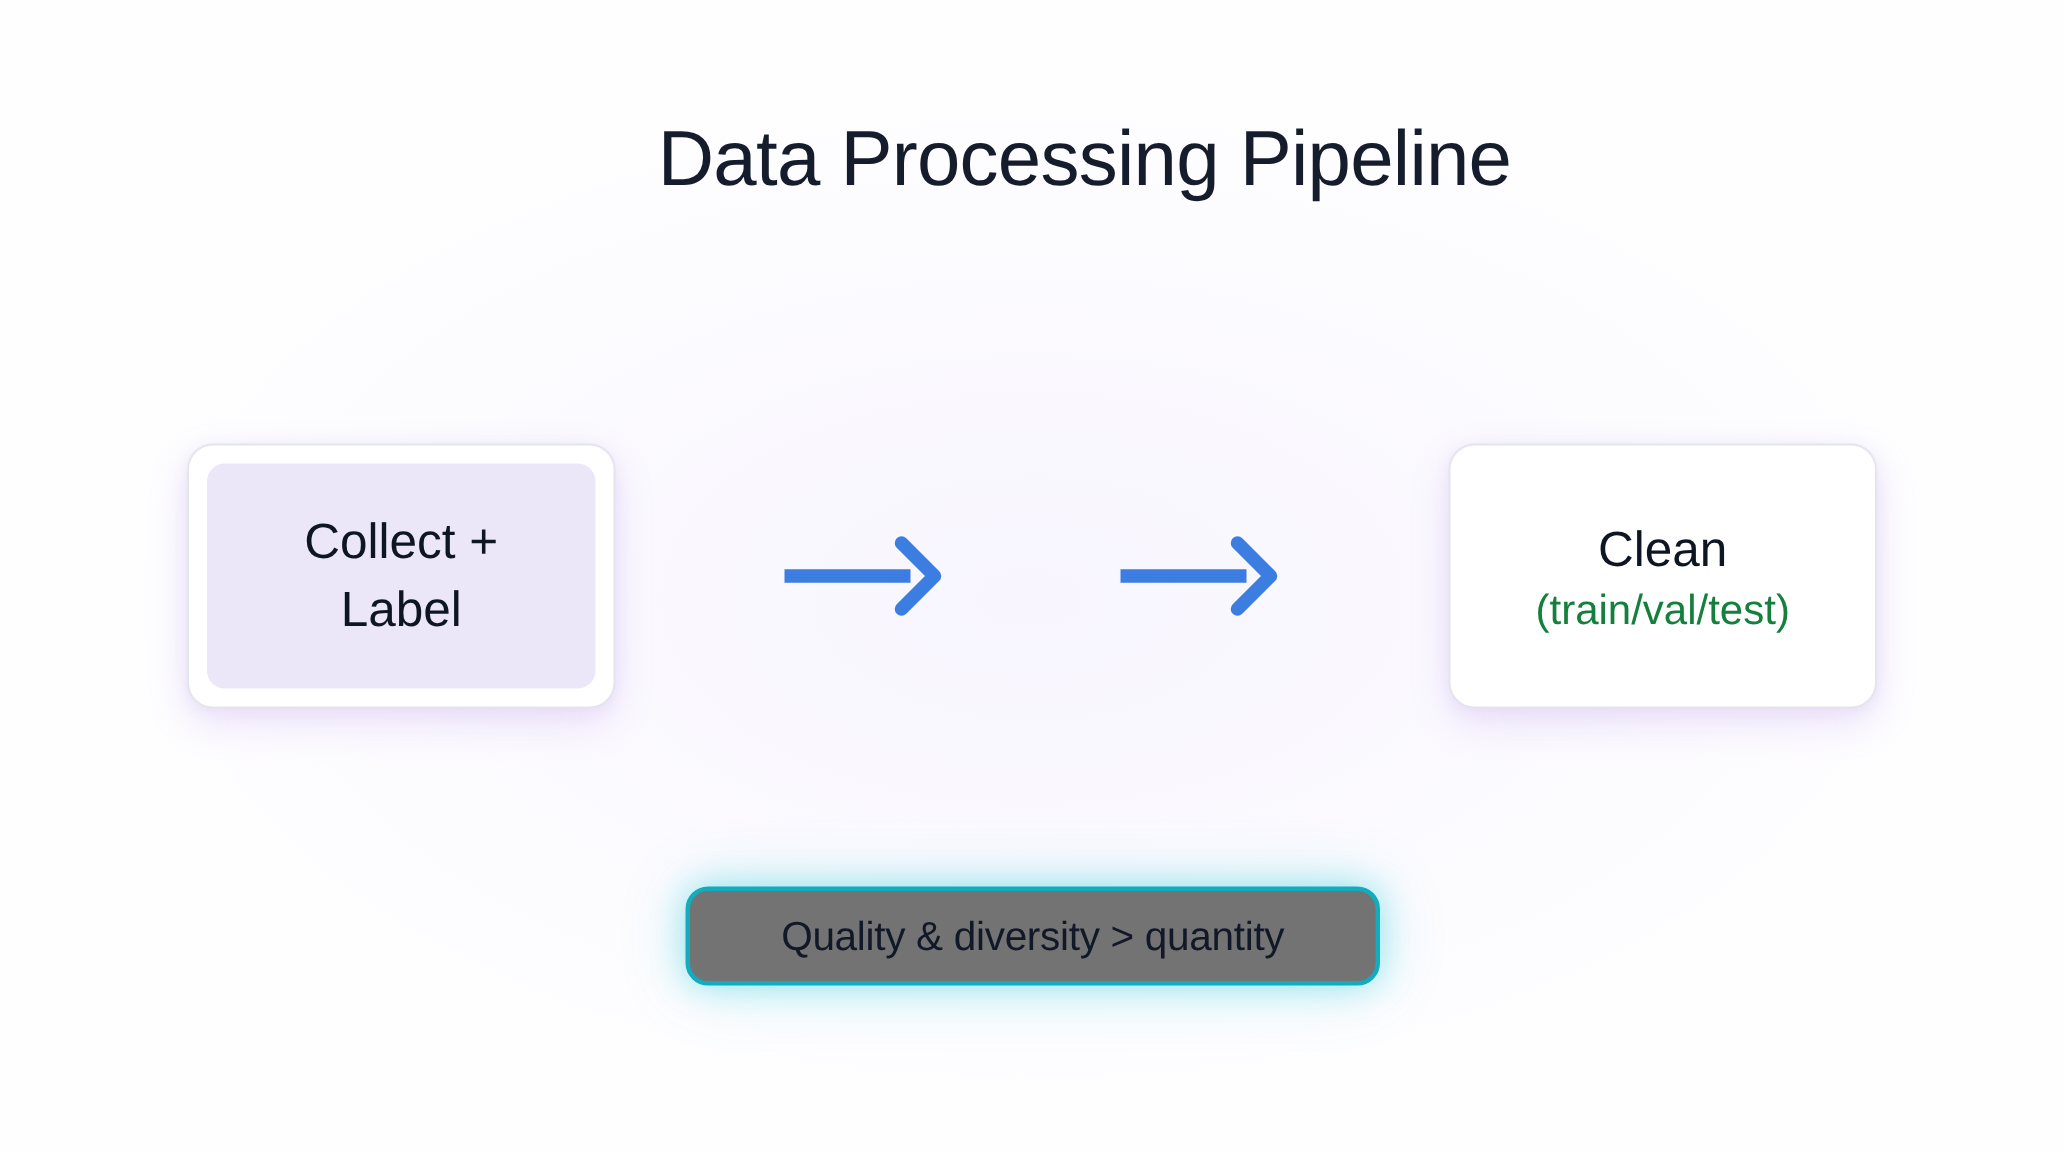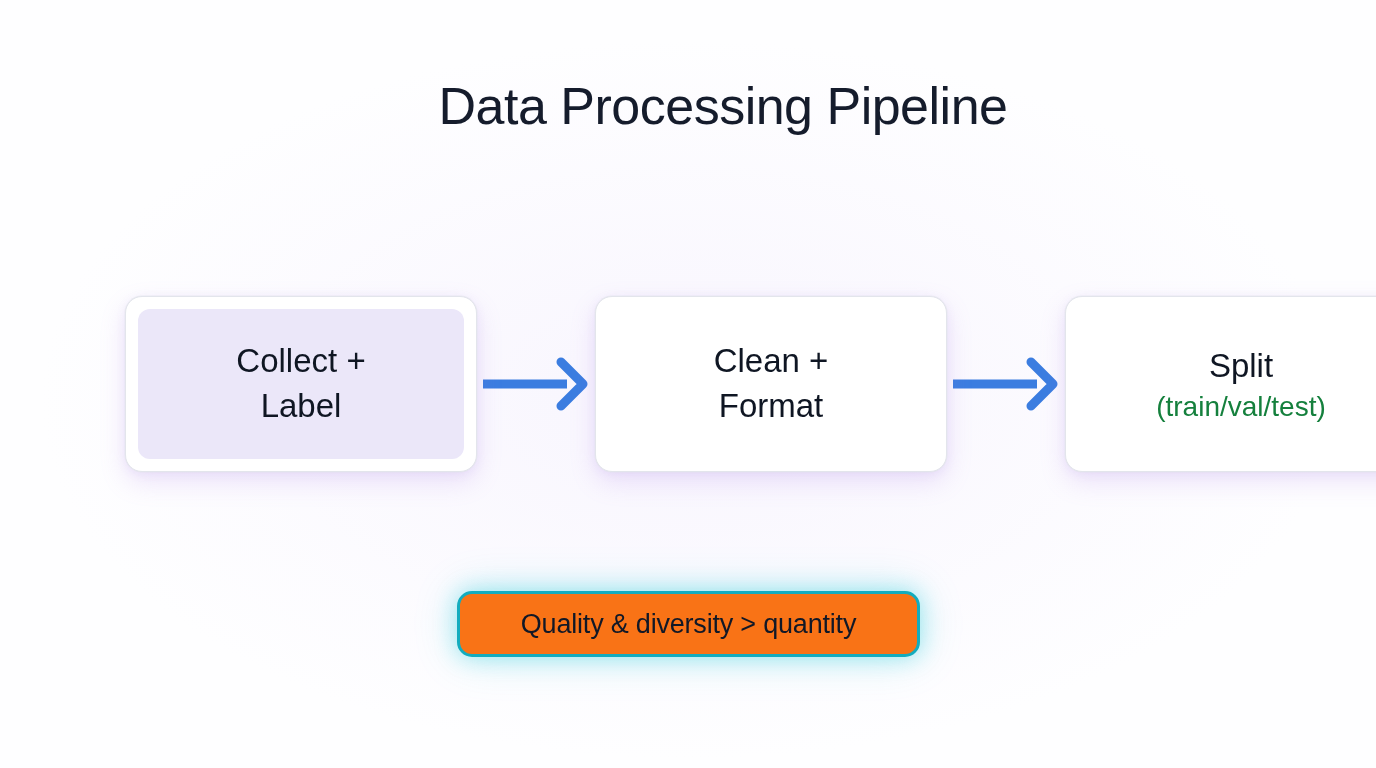--- a/index.html
+++ b/index.html
@@ -45,21 +45,21 @@
     left: 125px;
     width: 1126px;
     height: 176px;
     display: flex;
     align-items: center;
     justify-content: space-between;
   }
 
   .stage-card {
     position: relative;
-    width: 352px;
+    width: 285px;
     height: 176px;
     box-sizing: border-box;
     background: #ffffff;
     border: 1.5px solid #e3e5ec;
     border-radius: 17px;
     display: flex;
     align-items: center;
     justify-content: center;
     box-shadow:
       0 0 0 0.5px rgba(226,228,235,0.6),
@@ -114,21 +114,21 @@
   .arrow svg { display: block; }
 
   
   .callout {
     position: absolute;
     left: 457px;
     top: 591px;
     width: 463px;
     height: 66px;
     box-sizing: border-box;
-    background: #f97316;
+    background: #737373;
     border: 3px solid #13acbe;
     border-radius: 15px;
     display: flex;
     align-items: center;
     justify-content: center;
     box-shadow:
       0 0 22px rgba(18,200,215,0.38),
       0 0 46px rgba(18,200,215,0.20);
   }
   .callout-text {
@@ -155,35 +155,31 @@
     </div>
   </div>
 
   <div class="arrow">
     <svg width="110" height="56" viewBox="0 0 110 56" aria-hidden="true">
       <line x1="2" y1="28" x2="86" y2="28" stroke="#3b7de0" stroke-width="9" stroke-linecap="butt"></line>
       <polyline points="80,6 102,28 80,50" fill="none" stroke="#3b7de0" stroke-width="9" stroke-linecap="round" stroke-linejoin="round"></polyline>
     </svg>
   </div>
 
-  <div class="stage-card">
-    <div class="stage-label">Clean +
-Format</div>
-  </div>
 
   <div class="arrow">
     <svg width="110" height="56" viewBox="0 0 110 56" aria-hidden="true">
       <line x1="2" y1="28" x2="86" y2="28" stroke="#3b7de0" stroke-width="9" stroke-linecap="butt"></line>
       <polyline points="80,6 102,28 80,50" fill="none" stroke="#3b7de0" stroke-width="9" stroke-linecap="round" stroke-linejoin="round"></polyline>
     </svg>
   </div>
 
   <div class="stage-card">
     <div class="stage-label">
-      <span>Split</span>
+      <span>Clean</span>
       <span class="stage-sub">(train/val/test)</span>
     </div>
   </div>
 
 </div>
 
 <div class="callout">
   <span class="callout-text">Quality &amp; diversity &gt; quantity</span>
 </div>
 

